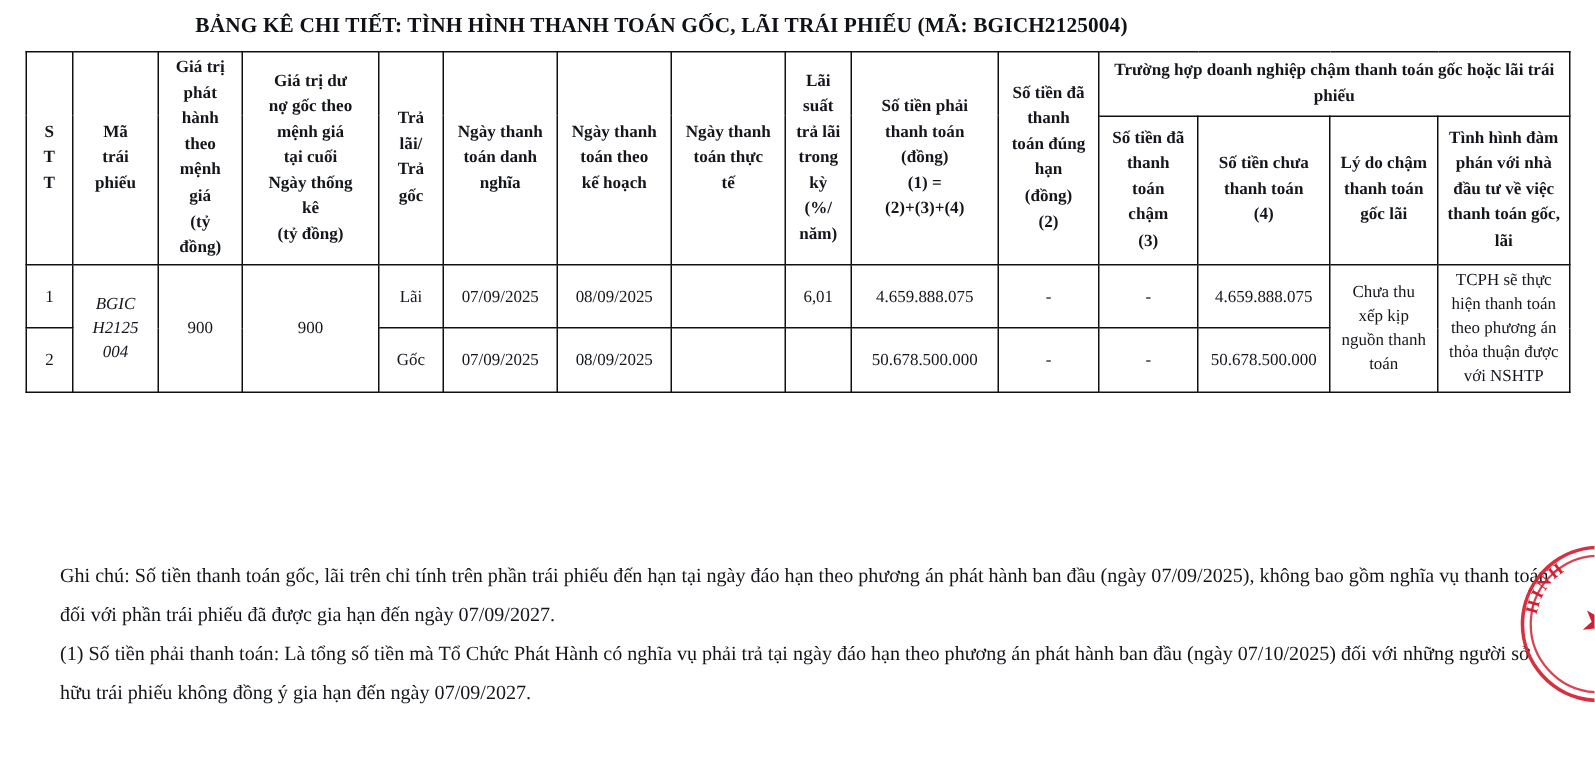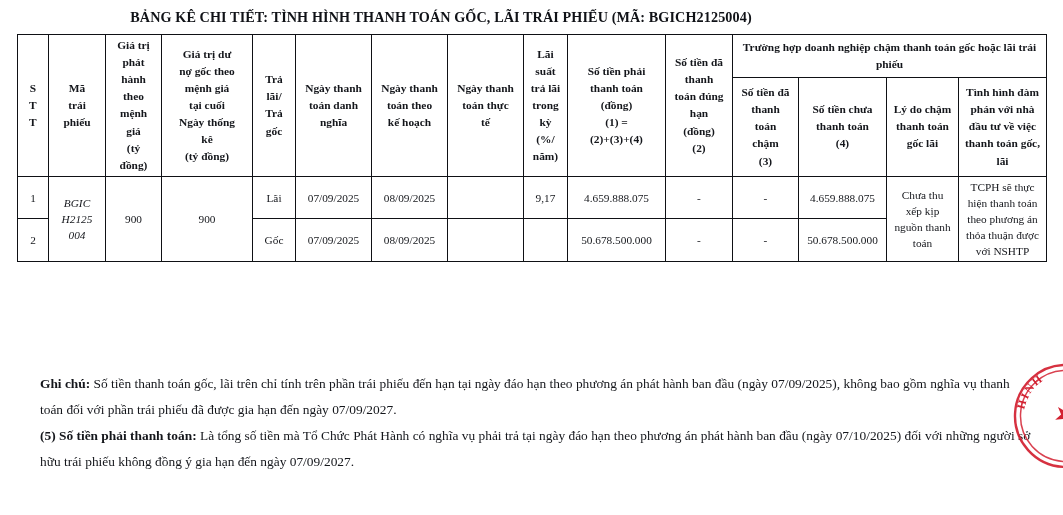--- a/index.html
+++ b/index.html
@@ -98,21 +98,21 @@
   }
   .note-p {
     font-size: 13.4px;
     line-height: 1.95;
     color: #14161b;
     text-align: left;
     margin: 0;
     text-indent: 0;
   }
   .note-p .lbl {
-    font-weight: bold;
+    font-weight: normal;
     text-align: center;
   }
 
   
   .stamp {
     position: absolute;
     left: 1006px;
     top: 356px;
     width: 120px;
     height: 120px;
@@ -171,21 +171,21 @@
       <tbody>
         <tr>
           <td>1</td>
           <td class="code" rowspan="2">BGIC<br>H2125<br>004</td>
           <td class="cell-num" rowspan="2">900</td>
           <td class="cell-num" rowspan="2">900</td>
           <td>Lãi</td>
           <td>07/09/2025</td>
           <td>08/09/2025</td>
           <td class="empty"></td>
-          <td>9,17</td>
+          <td>6,01</td>
           <td class="cell-num">4.659.888.075</td>
           <td class="dash">-</td>
           <td class="dash">-</td>
           <td class="cell-num">4.659.888.075</td>
           <td class="note-cell" rowspan="2">Chưa thu<br>xếp kịp<br>nguồn thanh<br>toán</td>
           <td class="note-cell" rowspan="2">TCPH sẽ thực<br>hiện thanh toán<br>theo phương án<br>thỏa thuận được<br>với NSHTP</td>
         </tr>
         <tr>
           <td>2</td>
           <td>Gốc</td>
@@ -197,21 +197,21 @@
           <td class="dash">-</td>
           <td class="dash">-</td>
           <td class="cell-num">50.678.500.000</td>
         </tr>
       </tbody>
     </table>
   </div>
 
   <div class="notes">
     <p class="note-p"><span class="lbl">Ghi chú:</span><span> Số tiền thanh toán gốc, lãi trên chỉ tính trên phần trái phiếu đến hạn tại ngày đáo hạn theo phương án phát hành ban đầu (ngày 07/09/2025), không bao gồm nghĩa vụ thanh toán đối với phần trái phiếu đã được gia hạn đến ngày 07/09/2027.</span></p>
-    <p class="note-p"><span class="lbl">(5) Số tiền phải thanh toán:</span><span> Là tổng số tiền mà Tổ Chức Phát Hành có nghĩa vụ phải trả tại ngày đáo hạn theo phương án phát hành ban đầu (ngày 07/10/2025) đối với những người sở hữu trái phiếu không đồng ý gia hạn đến ngày 07/09/2027.</span></p>
+    <p class="note-p"><span class="lbl">(1) Số tiền phải thanh toán:</span><span> Là tổng số tiền mà Tổ Chức Phát Hành có nghĩa vụ phải trả tại ngày đáo hạn theo phương án phát hành ban đầu (ngày 07/10/2025) đối với những người sở hữu trái phiếu không đồng ý gia hạn đến ngày 07/09/2027.</span></p>
   </div>
 
   <div class="stamp">
     <svg width="120" height="120" viewBox="0 0 120 120" xmlns="http://www.w3.org/2000/svg" aria-hidden="true">
       <defs>
         <path id="arcTop" d="M 18,60 A 42,42 0 0 1 102,60" fill="none"></path>
         <path id="arcBottom" d="M 25,60 A 35,35 0 0 0 95,60" fill="none"></path>
       </defs>
       <g transform="rotate(-42 60 60)">
         <circle cx="60" cy="60" r="51" fill="none" stroke="#d22030" stroke-width="2.4" opacity="0.92"></circle>

